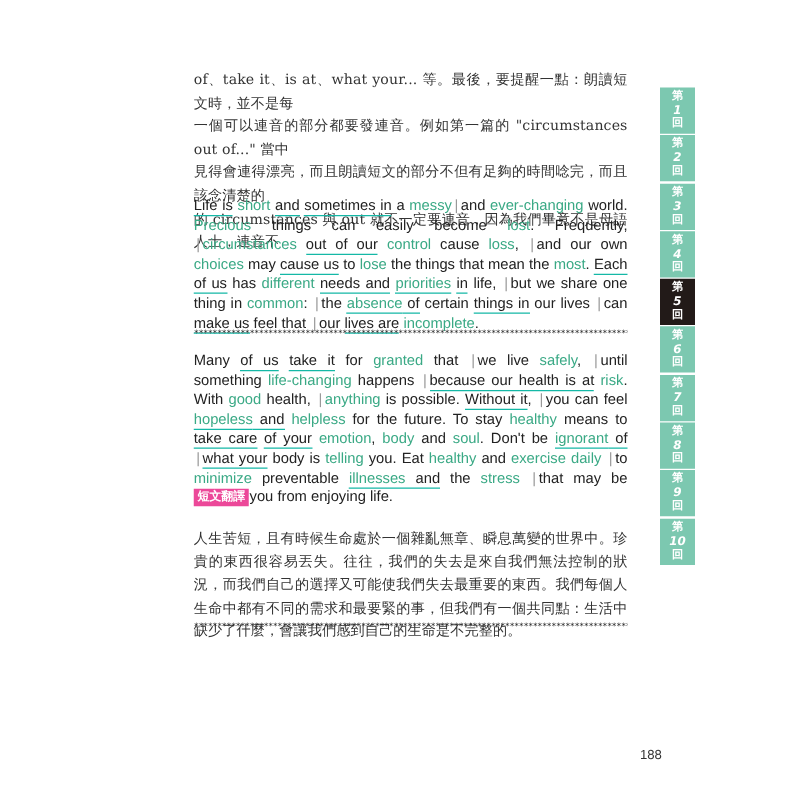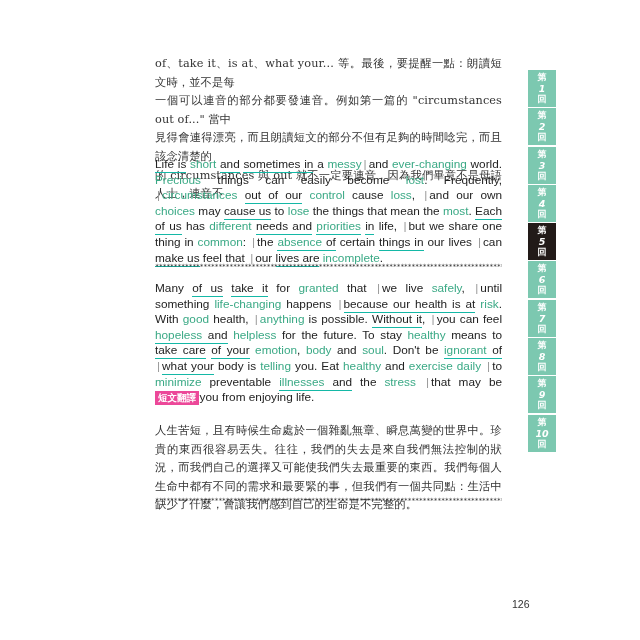--- a/index.html
+++ b/index.html
@@ -110,14 +110,14 @@
         <span class="num">9</span>
         <span>回</span>
       </div>
       <div class="tab">
         <span>第</span>
         <span class="num">10</span>
         <span>回</span>
       </div>
     </div>
 
-  <div class="pagenum">126</div>
+  <div class="pagenum">188</div>
 </div>
 
 </body></html>

